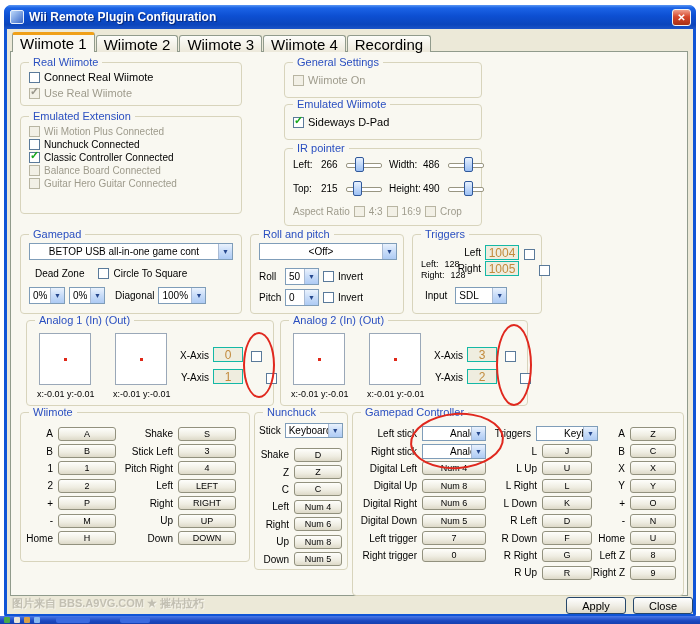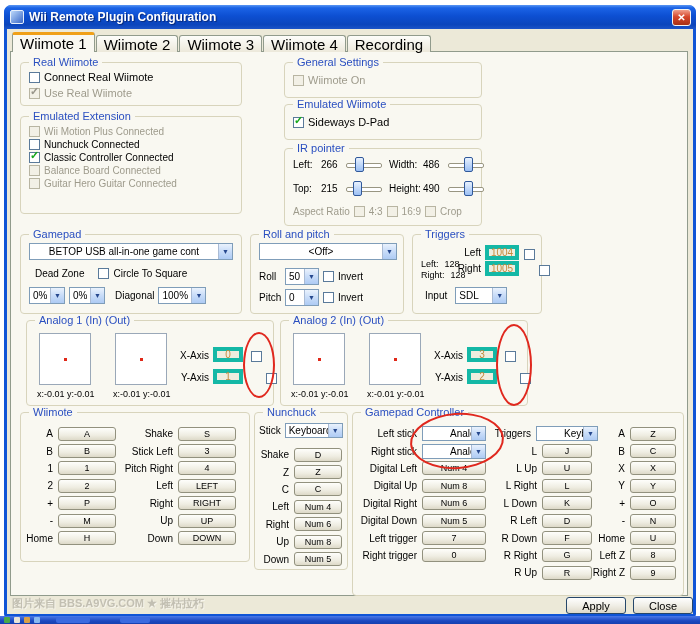--- a/index.html
+++ b/index.html
@@ -48,21 +48,21 @@
   .combo .cval { flex:1; padding:0 3px; overflow:hidden; white-space:nowrap; }
   .combo .cbtn { width:14px; align-self:stretch; border-left:1px solid #aabbd4; color:#26488e; font-size:7px;
                  background:linear-gradient(180deg,#eaf2fd,#c8dcf8 50%,#aecbf4);
                  display:flex; align-items:center; justify-content:center; }
 
   .keybtn { border:1px solid #92917e; border-radius:3px; height:14px; padding:0 2px; overflow:hidden;
             background:linear-gradient(180deg,#fefefb,#efede2 60%,#ddd9c8); color:#000;
             font-size:9px; font-family:"Liberation Sans",sans-serif;
             display:flex; align-items:center; justify-content:center; }
 
-  .nf { border:4px solid #14b8a6; background:#efeddf; color:#c28a3c; font-size:10px; height:15px;
+  .nf { border:1px solid #14b8a6; background:#efeddf; color:#c28a3c; font-size:12px; height:15px;
         display:flex; align-items:center; justify-content:center; }
 
   .slider { position:relative; width:38px; height:15px; display:inline-block; }
   .slider::before { content:""; position:absolute; left:1px; right:1px; top:6px; height:3px;
                     background:#fff; border:1px solid #999682; border-radius:2px; }
   .thumb { position:absolute; top:0; width:9px; height:15px; border:1px solid #30589a; border-radius:2px;
            background:linear-gradient(180deg,#e8f1fd,#9cc0f4); }
 
   .col { position:absolute; }
   .mrow { display:flex; align-items:center; height:17.4px; gap:5px; font-size:10px; white-space:nowrap; }

